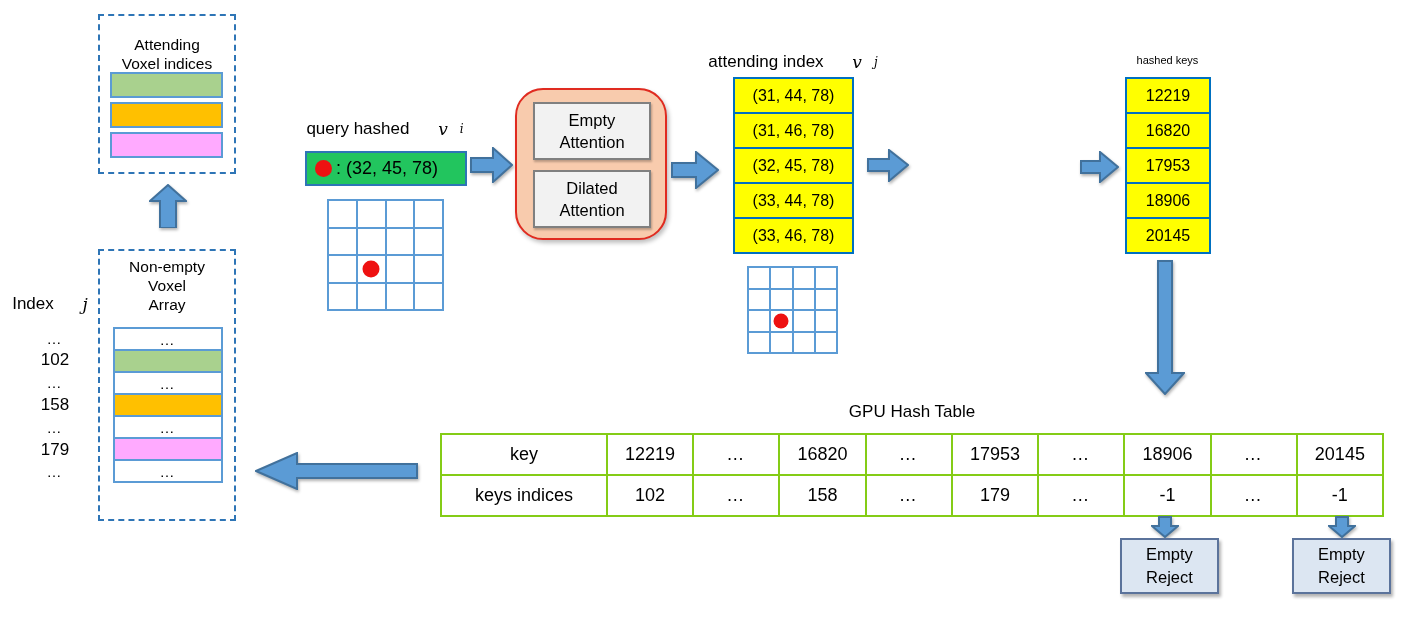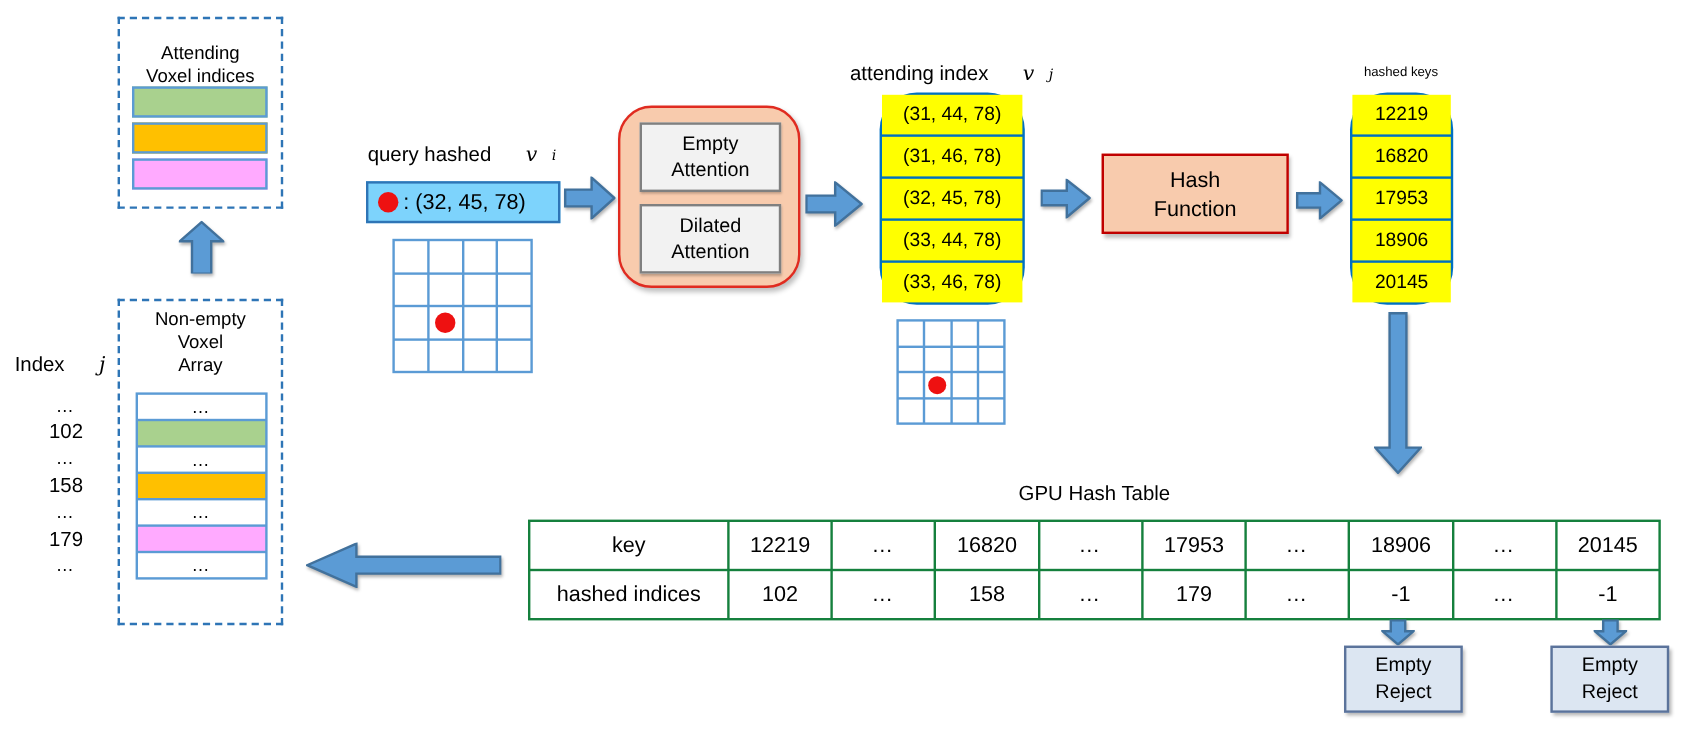--- a/index.html
+++ b/index.html
@@ -12,42 +12,42 @@
   .box-title{width:100%;text-align:center;font-size:15.5px;line-height:19px;}
   .bar{position:absolute;border:2px solid #5b9bd5;box-sizing:border-box;}
   .green{background:#a9d18e;}
   .orange{background:#ffc000;}
   .pink{background:#ffaaff;}
   .yellow{background:#ffff00;}
   .white{background:#fff;}
   
   .bluegrid{display:grid;background:#5b9bd5;gap:2px;padding:2px;box-sizing:border-box;}
   .bluegrid>div{background:#fff;position:relative;}
-  .stackcol{display:grid;background:#0070c0;gap:2px;padding:2px;box-sizing:border-box;border-radius:31px;}
+  .stackcol{display:grid;background:#0070c0;gap:2px;padding:2px;box-sizing:border-box;}
   .stackcol>div{background:#ffff00;display:flex;align-items:center;justify-content:center;
                 font-size:16px;}
   .voxrows{display:grid;background:#5b9bd5;gap:2px;padding:2px;box-sizing:border-box;
            grid-template-rows:repeat(7,1fr);}
   .voxrows>div{display:flex;align-items:center;justify-content:center;font-size:15px;}
   .dot{border-radius:50%;background:#ee1111;position:absolute;}
   .attn-wrap{border:2.5px solid #e02b20;background:#f8cbad;border-radius:28px;
              box-sizing:border-box;box-shadow:2px 3px 4px rgba(0,0,0,0.25);}
   .graybox{border:2px solid #808080;background:#f2f2f2;box-sizing:border-box;
            box-shadow:1px 2px 2px rgba(0,0,0,0.25);font-size:16.5px;line-height:22px;}
   .redbox{border:2.5px solid #c00000;background:#f8cbad;box-sizing:border-box;
           box-shadow:2px 3px 3px rgba(0,0,0,0.25);font-size:18px;line-height:24px;}
-  .htable{display:grid;background:#15803d;gap:2px;padding:2px;box-sizing:border-box;
+  .htable{display:grid;background:#84cc16;gap:2px;padding:2px;box-sizing:border-box;
           grid-template-columns:164px repeat(9,1fr);grid-template-rows:1fr 1fr;}
   .htable>div{background:#fff;display:flex;align-items:center;justify-content:center;
               font-size:18px;}
   .ereject{border:2.5px solid #5b739b;background:#dce6f2;box-sizing:border-box;
            box-shadow:2px 3px 3px rgba(0,0,0,0.3);font-size:16.5px;line-height:23px;}
   .arrow{position:absolute;filter:drop-shadow(1.5px 2px 1.5px rgba(0,0,0,0.3));}
   .arrow polygon{fill:#5b9bd5;stroke:#41719c;stroke-width:2;}
-  .qbox{border:2.5px solid #2e75b6;background:#7dd3fc;box-sizing:border-box;
+  .qbox{border:2.5px solid #2e75b6;background:#22c55e;box-sizing:border-box;
         display:flex;align-items:center;font-size:18px;}
   .ellip{letter-spacing:2px;}
 </style>
 </head>
 <body>
 
 <div id="canvas">
 
   <div class="abs dashed-box" style="left:98px;top:14px;width:138px;height:160px;">
     <div class="box-title" style="margin-top:19px;">
@@ -177,26 +177,20 @@
     <div class="yellow"></div>
     <div></div>
     <div class="yellow"></div>
     <div></div>
   </div>
 
   <svg class="arrow" style="left:867px;top:149px;" width="42" height="33">
     <polygon points="1,10 22,10 22,1 41,16 22,32 22,22 1,22"></polygon>
   </svg>
 
-  <div class="abs ctr redbox" style="left:918px;top:128px;width:156px;height:67px;">
-    <div>
-      <div>Hash</div>
-      <div>Function</div>
-    </div>
-  </div>
 
   <svg class="arrow" style="left:1080px;top:151px;" width="39" height="32">
     <polygon points="1,10 20,10 20,1 38,16 20,31 20,22 1,22"></polygon>
   </svg>
 
   <div class="abs ctr" style="left:1085px;top:48px;width:165px;height:24px;font-size:11px;">hashed keys</div>
   <div class="abs stackcol" style="left:1125px;top:77px;width:86px;height:177px;grid-template-rows:repeat(5,1fr);">
     <div>12219</div>
     <div>16820</div>
     <div>17953</div>
@@ -214,21 +208,21 @@
     <div class="yellow">12219</div>
     <div class="ellip">…</div>
     <div class="yellow">16820</div>
     <div class="ellip">…</div>
     <div class="yellow">17953</div>
     <div class="ellip">…</div>
     <div class="yellow">18906</div>
     <div class="ellip">…</div>
     <div class="yellow">20145</div>
 
-    <div>hashed indices</div>
+    <div>keys indices</div>
     <div class="green">102</div>
     <div class="ellip">…</div>
     <div class="orange">158</div>
     <div class="ellip">…</div>
     <div class="pink">179</div>
     <div class="ellip">…</div>
     <div>-1</div>
     <div class="ellip">…</div>
     <div>-1</div>
   </div>

